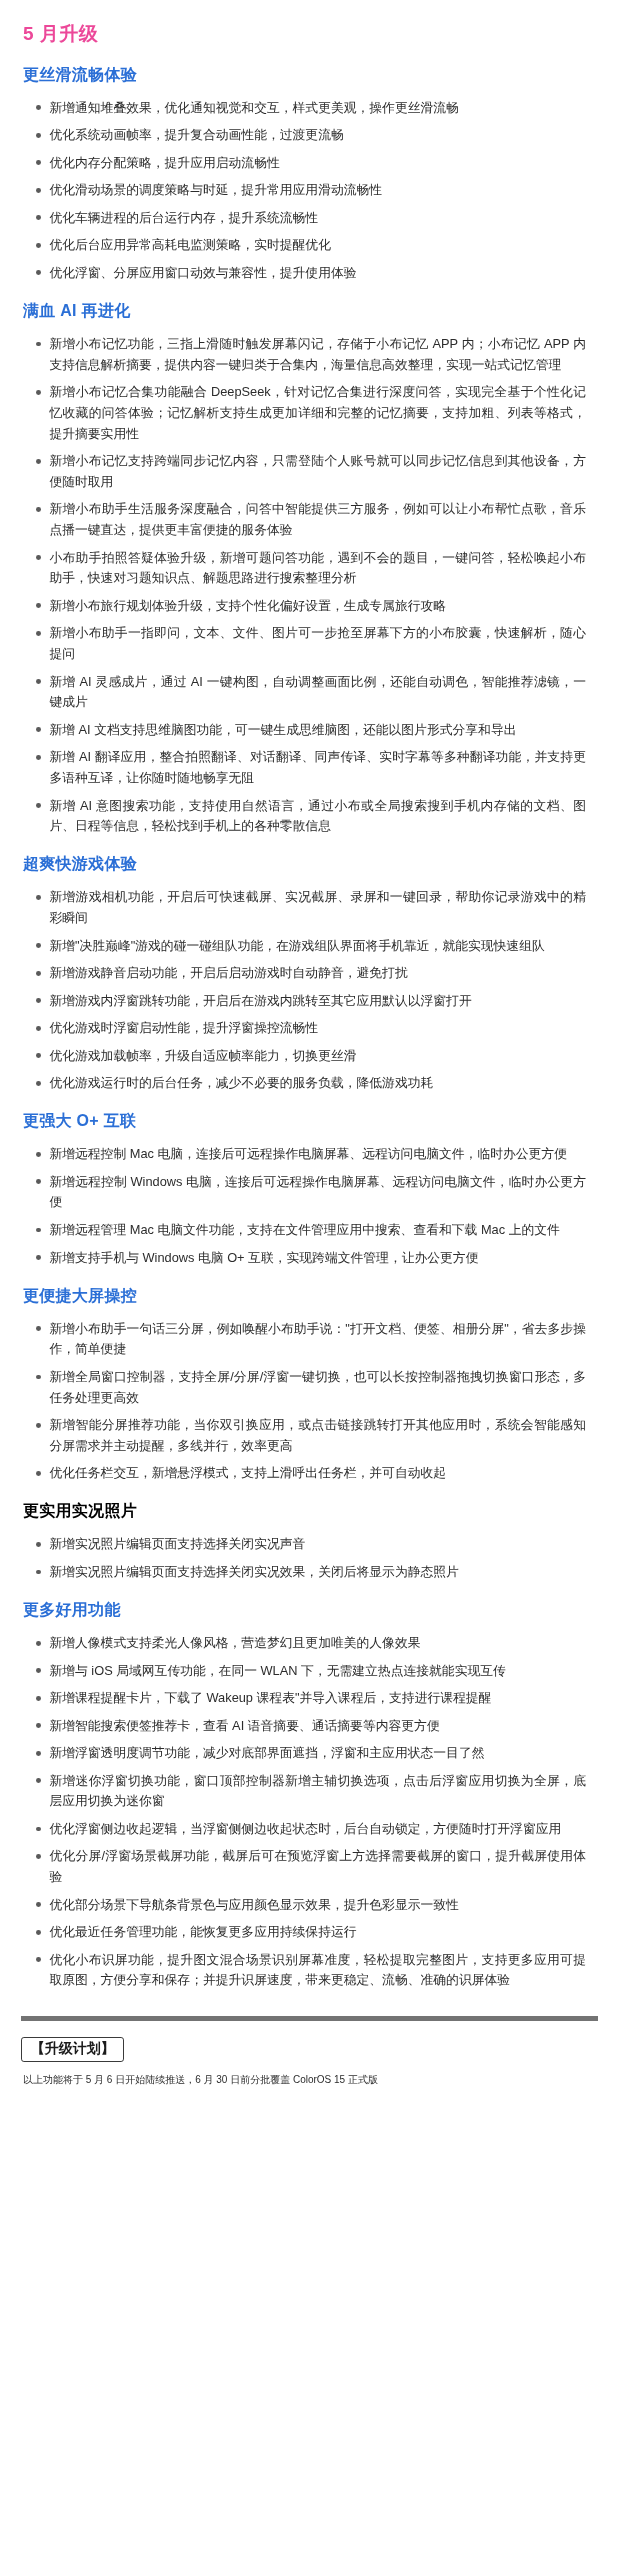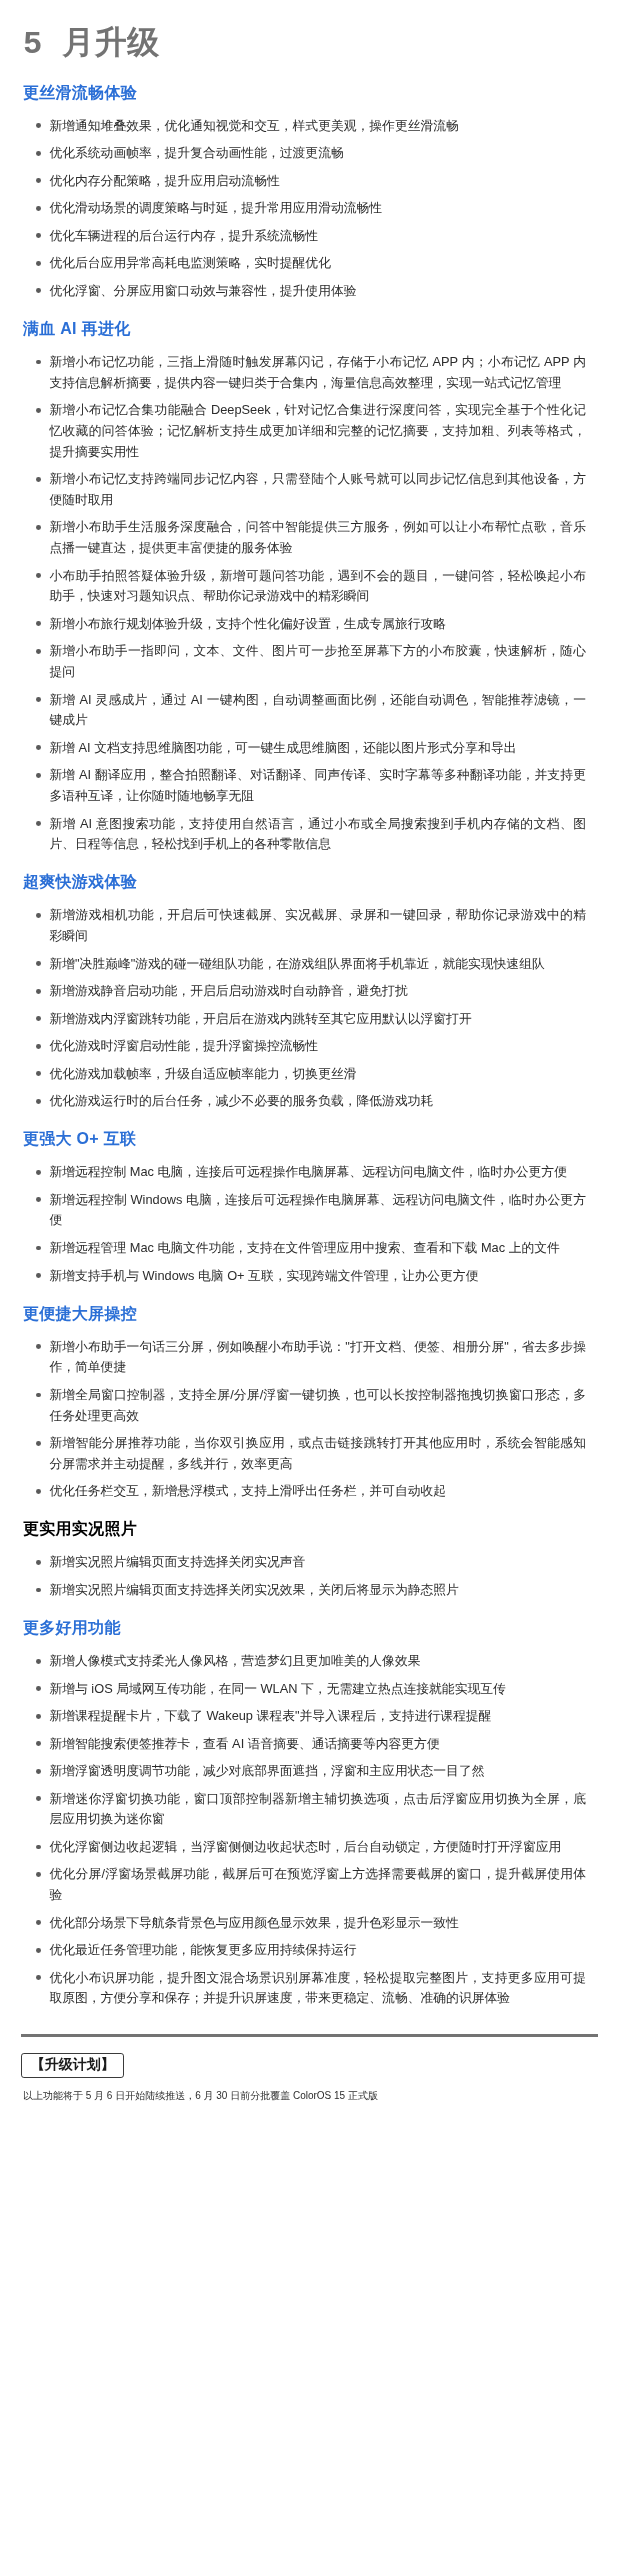--- a/index.html
+++ b/index.html
@@ -12,26 +12,25 @@
     font-family: "Liberation Sans", "DejaVu Sans", sans-serif;
     color: #1a1a1a;
     -webkit-font-smoothing: antialiased;
   }
   .page {
     width: 619px;
     box-sizing: border-box;
     padding: 17.4px 21px 23px 21px;
   }
   .doc-title {
-    font-size: 32px;
+    font-size: 19px;
     font-weight: bold;
-    color: #737373;
+    color: #ec4899;
     letter-spacing: 0.5px;
     margin: 3.9px 0 17.4px 1.9px;
-    font-family: Liberation Mono, monospace;
   }
   .section {
     margin-bottom: 17.4px;
   }
   .section-title {
     font-size: 16px;
     font-weight: bold;
     color: #2b6fd6;
     margin: 0 0 9.7px 1.9px;
     letter-spacing: 0.3px;
@@ -58,21 +57,21 @@
     position: absolute;
     left: 2.9px;
     top: 7.7px;
     width: 4.8px;
     height: 4.8px;
     border-radius: 50%;
     background: #5a5a5a;
   }
   .plan-box {
     margin-top: 25px;
-    border-top: 3px solid #737373;
+    border-top: 5px solid #737373;
     padding-top: 15.5px;
   }
   .plan-tag {
     display: inline-block;
     font-size: 14px;
     font-weight: bold;
     color: #1b1b1b;
     border: 1px solid #3a3a3a;
     border-radius: 2.9px;
     padding: 2.9px 8.7px;
@@ -105,21 +104,21 @@
     </ul>
   </div>
 
   <div class="section">
     <div class="section-title">满血 AI 再进化</div>
     <ul class="bullets">
       <li>新增小布记忆功能，三指上滑随时触发屏幕闪记，存储于小布记忆 APP 内；小布记忆 APP 内支持信息解析摘要，提供内容一键归类于合集内，海量信息高效整理，实现一站式记忆管理</li>
       <li>新增小布记忆合集功能融合 DeepSeek，针对记忆合集进行深度问答，实现完全基于个性化记忆收藏的问答体验；记忆解析支持生成更加详细和完整的记忆摘要，支持加粗、列表等格式，提升摘要实用性</li>
       <li>新增小布记忆支持跨端同步记忆内容，只需登陆个人账号就可以同步记忆信息到其他设备，方便随时取用</li>
       <li>新增小布助手生活服务深度融合，问答中智能提供三方服务，例如可以让小布帮忙点歌，音乐点播一键直达，提供更丰富便捷的服务体验</li>
-      <li>小布助手拍照答疑体验升级，新增可题问答功能，遇到不会的题目，一键问答，轻松唤起小布助手，快速对习题知识点、帮助你记录游戏中的精彩瞬间</li>
+      <li>小布助手拍照答疑体验升级，新增可题问答功能，遇到不会的题目，一键问答，轻松唤起小布助手，快速对习题知识点、解题思路进行搜索整理分析</li>
       <li>新增小布旅行规划体验升级，支持个性化偏好设置，生成专属旅行攻略</li>
       <li>新增小布助手一指即问，文本、文件、图片可一步抢至屏幕下方的小布胶囊，快速解析，随心提问</li>
       <li>新增 AI 灵感成片，通过 AI 一键构图，自动调整画面比例，还能自动调色，智能推荐滤镜，一键成片</li>
       <li>新增 AI 文档支持思维脑图功能，可一键生成思维脑图，还能以图片形式分享和导出</li>
       <li>新增 AI 翻译应用，整合拍照翻译、对话翻译、同声传译、实时字幕等多种翻译功能，并支持更多语种互译，让你随时随地畅享无阻</li>
       <li>新增 AI 意图搜索功能，支持使用自然语言，通过小布或全局搜索搜到手机内存储的文档、图片、日程等信息，轻松找到手机上的各种零散信息</li>
     </ul>
   </div>
 
   <div class="section">

